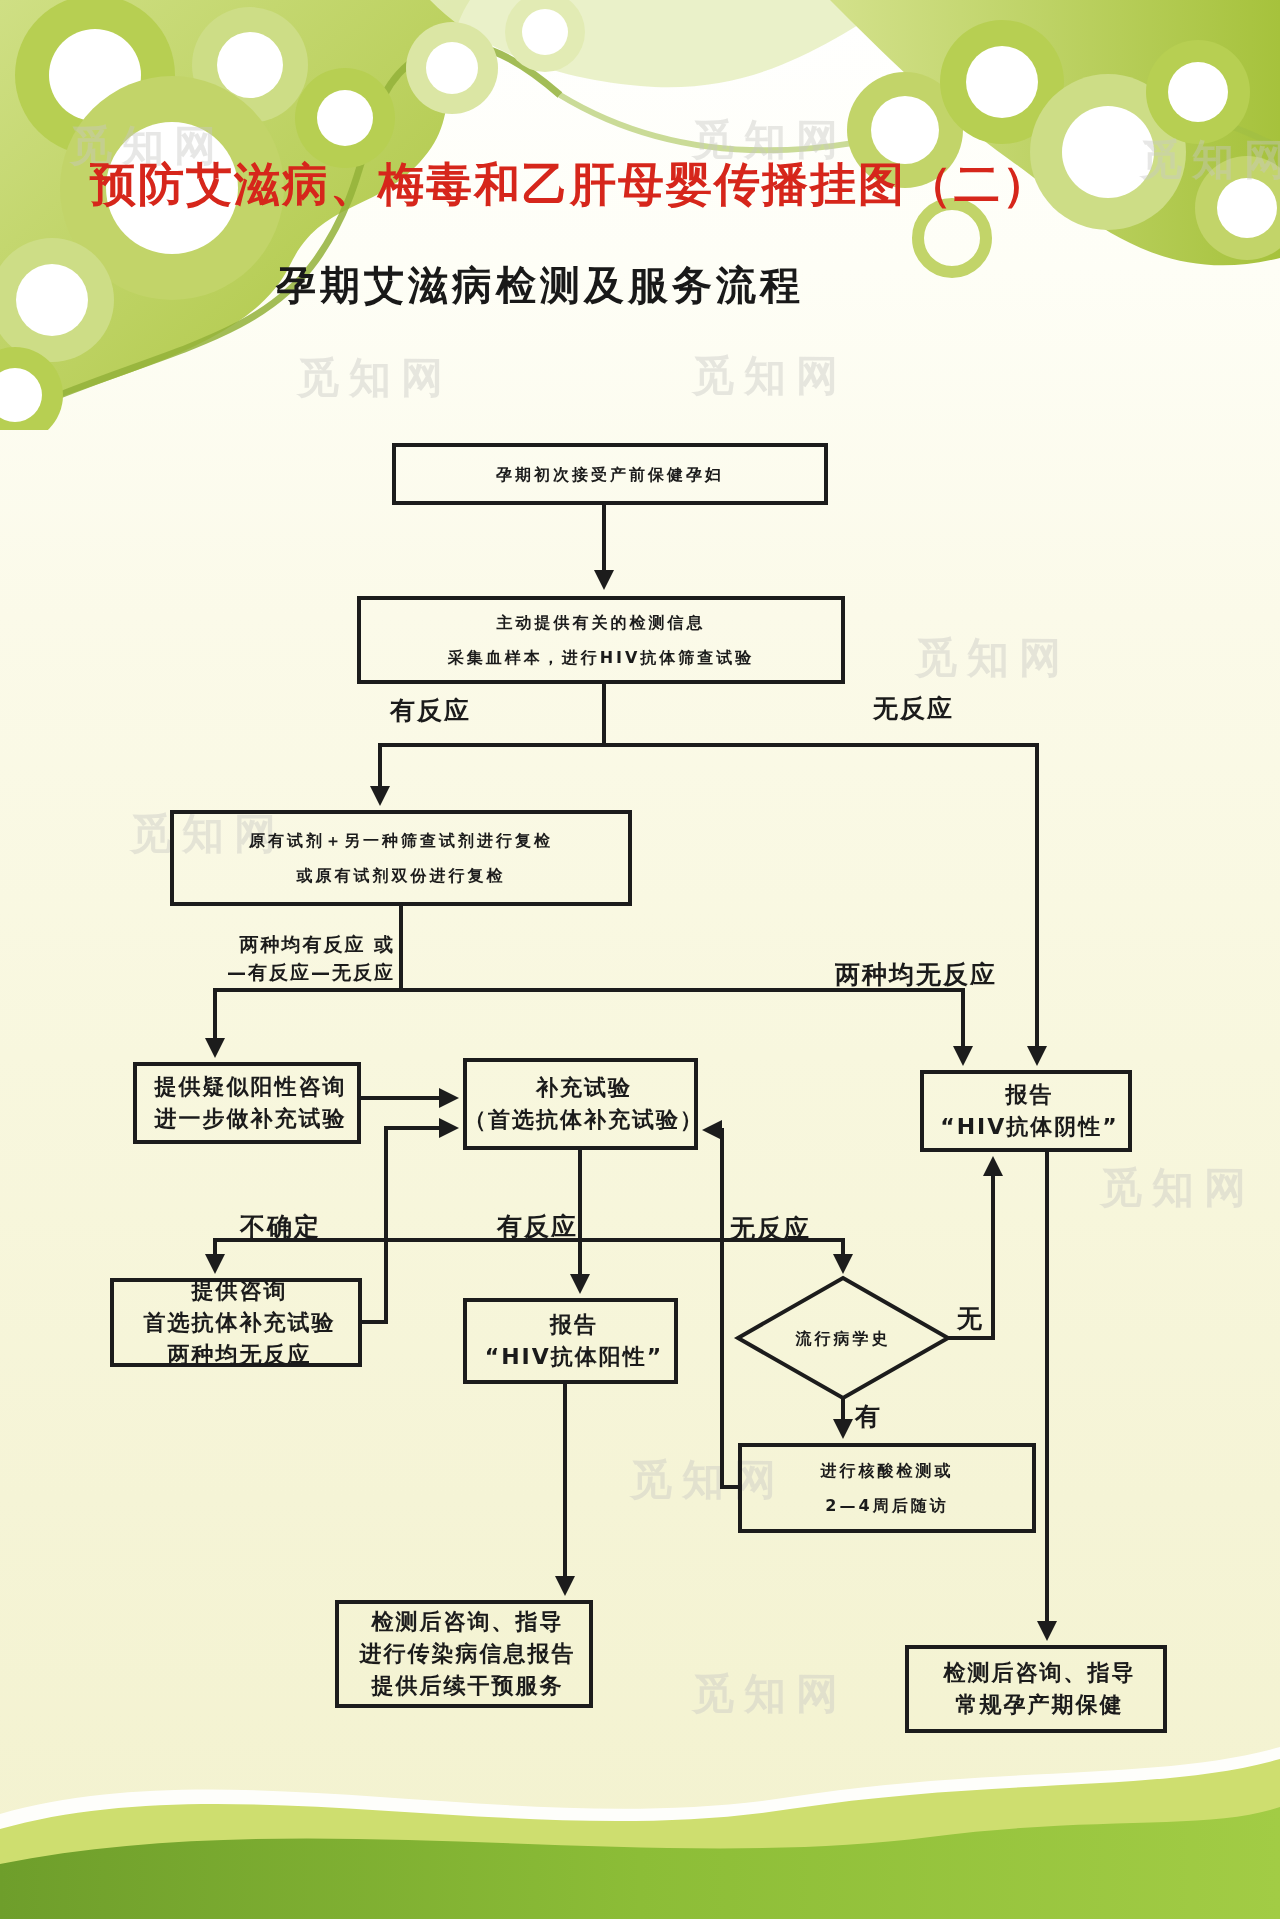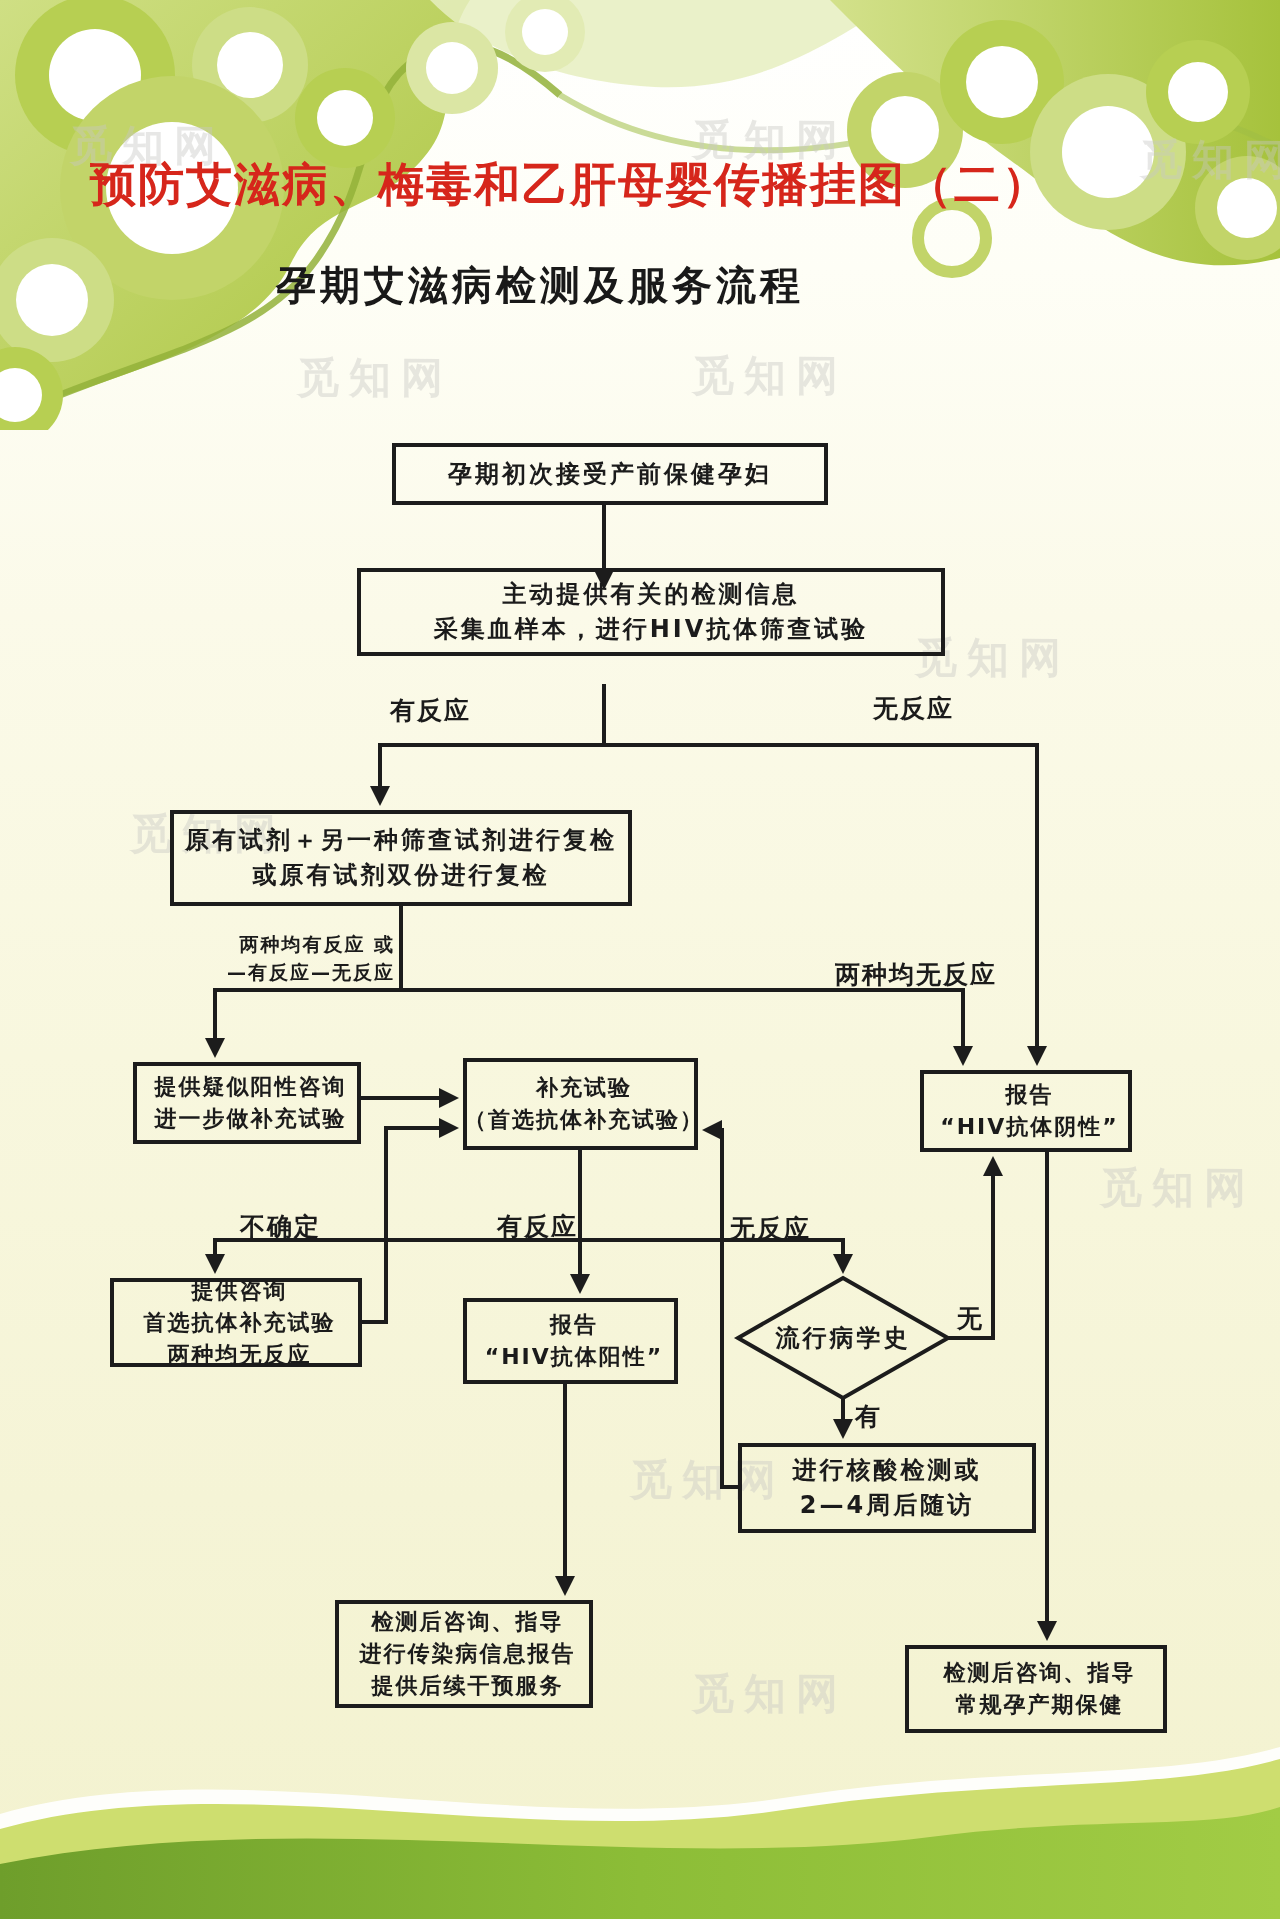--- a/index.html
+++ b/index.html
@@ -21,21 +21,21 @@
   .subtitle{
     position:absolute;left:250px;top:258px;width:580px;text-align:center;
     color:#191919;font-size:40px;font-weight:bold;letter-spacing:4px;white-space:nowrap;
   }
   .flow{position:absolute;top:0;left:0;}
   .box{
     position:absolute;border:4px solid #1c1c1c;background:transparent;
     display:flex;flex-direction:column;align-items:center;justify-content:center;
     text-align:center;color:#1b1b1b;font-weight:600;box-sizing:border-box;
   }
-  .fs24{font-size:24px;line-height:35px;letter-spacing:3px;}
+  .fs24{font-size:16px;line-height:35px;letter-spacing:3px;}
   .fs22{font-size:22px;line-height:32px;letter-spacing:2px;padding-left:7px;}
   .ln{display:block;white-space:nowrap;}
   .elabel{
     position:absolute;color:#1b1b1b;font-size:25px;font-weight:600;
     letter-spacing:2px;white-space:nowrap;
   }
   .elabel .ln{line-height:28px;}
   .center{text-align:right;}
   .noborder{border:none;background:transparent;}
 </style>
@@ -129,21 +129,21 @@
       <polyline points="565,1384 565,1592" marker-end="url(#arrow)"></polyline>
       <polyline points="1047,1152 1047,1637" marker-end="url(#arrow)"></polyline>
       <polygon points="843,1278 948,1338 843,1398 738,1338" fill="none"></polygon>
     </g>
   </svg>
 
   <div class="box fs24" style="left:392px;top:443px;width:436px;height:62px">
     <span class="ln">孕期初次接受产前保健孕妇</span>
   </div>
 
-  <div class="box fs24" style="left:357px;top:568px;width:588px;height:88px">
+  <div class="box fs24" style="left:357px;top:596px;width:488px;height:88px">
     <span class="ln">主动提供有关的检测信息</span>
     <span class="ln">采集血样本，进行HIV抗体筛查试验</span>
   </div>
 
   <div class="box fs24" style="left:170px;top:810px;width:462px;height:96px">
     <span class="ln">原有试剂＋另一种筛查试剂进行复检</span>
     <span class="ln">或原有试剂双份进行复检</span>
   </div>
 
   <div class="box fs22" style="left:133px;top:1062px;width:228px;height:82px">

